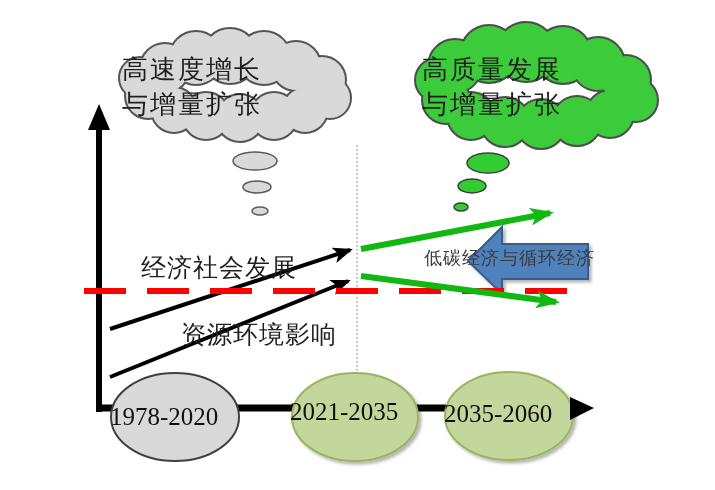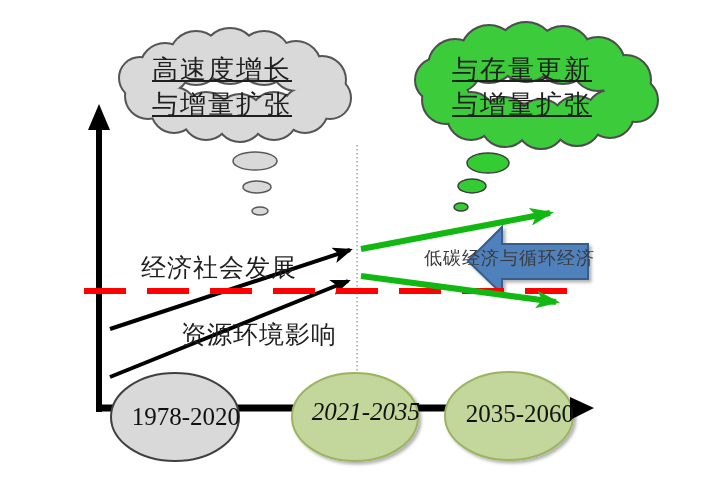--- a/index.html
+++ b/index.html
@@ -14,40 +14,39 @@
   svg{display:block;}
   .label{
     position:absolute;
     color:#1f1f1f;
     white-space:nowrap;
     font-family:"Liberation Serif","DejaVu Serif",serif;
   }
   .cloud-text{
     position:absolute;
     width:200px;
-    text-align:center;
+    text-align:left;
     font-size:26px;
     letter-spacing:2px;
     line-height:35px;
     color:#1f1f1f;
-    text-decoration:underline;
   }
   .capacity{
     left:34px;top:268px;
     font-size:29px;
     letter-spacing:4px;
     color:#262626;
   }
   .economy-label{left:141px;top:251px;font-size:25px;letter-spacing:1px;}
   .environment-label{left:181px;top:318px;font-size:25px;letter-spacing:1px;}
   .lowcarbon-label{left:424px;top:246px;font-size:18px;letter-spacing:1px;color:#3a3a3a;}
   .period-label{
     position:absolute;
     width:130px;
-    text-align:right;
+    text-align:left;
     font-size:25px;
     color:#111111;
   }
 </style>
 </head>
 <body>
 
 <div class="canvas">
 
 
@@ -142,25 +141,25 @@
     <ellipse cx="509" cy="416" rx="64" ry="44" stroke="#9cb360" stroke-width="2" filter="url(#soft)" fill="#c3d69b"></ellipse>
 
     <polygon points="570,397 594,408 570,420" fill="#000000"></polygon>
   </svg>
 
   <div class="cloud-text" style="left:122px;top:52px;">
     <div>高速度增长</div>
     <div>与增量扩张</div>
   </div>
   <div class="cloud-text" style="left:422px;top:52px;">
-    <div>与存量更新</div>
+    <div>高质量发展</div>
     <div>与增量扩张</div>
   </div>
 
   <div class="label economy-label">经济社会发展</div>
   <div class="label environment-label">资源环境影响</div>
   <div class="label lowcarbon-label">低碳经济与循环经济</div>
 
   <div class="period-label" style="left:110px;top:403px;">1978-2020</div>
-  <div class="period-label" style="left:290px;top:398px;font-style:italic;">2021-2035</div>
+  <div class="period-label" style="left:290px;top:398px;">2021-2035</div>
   <div class="period-label" style="left:444px;top:400px;">2035-2060</div>
 
 </div>
 
 </body></html>

